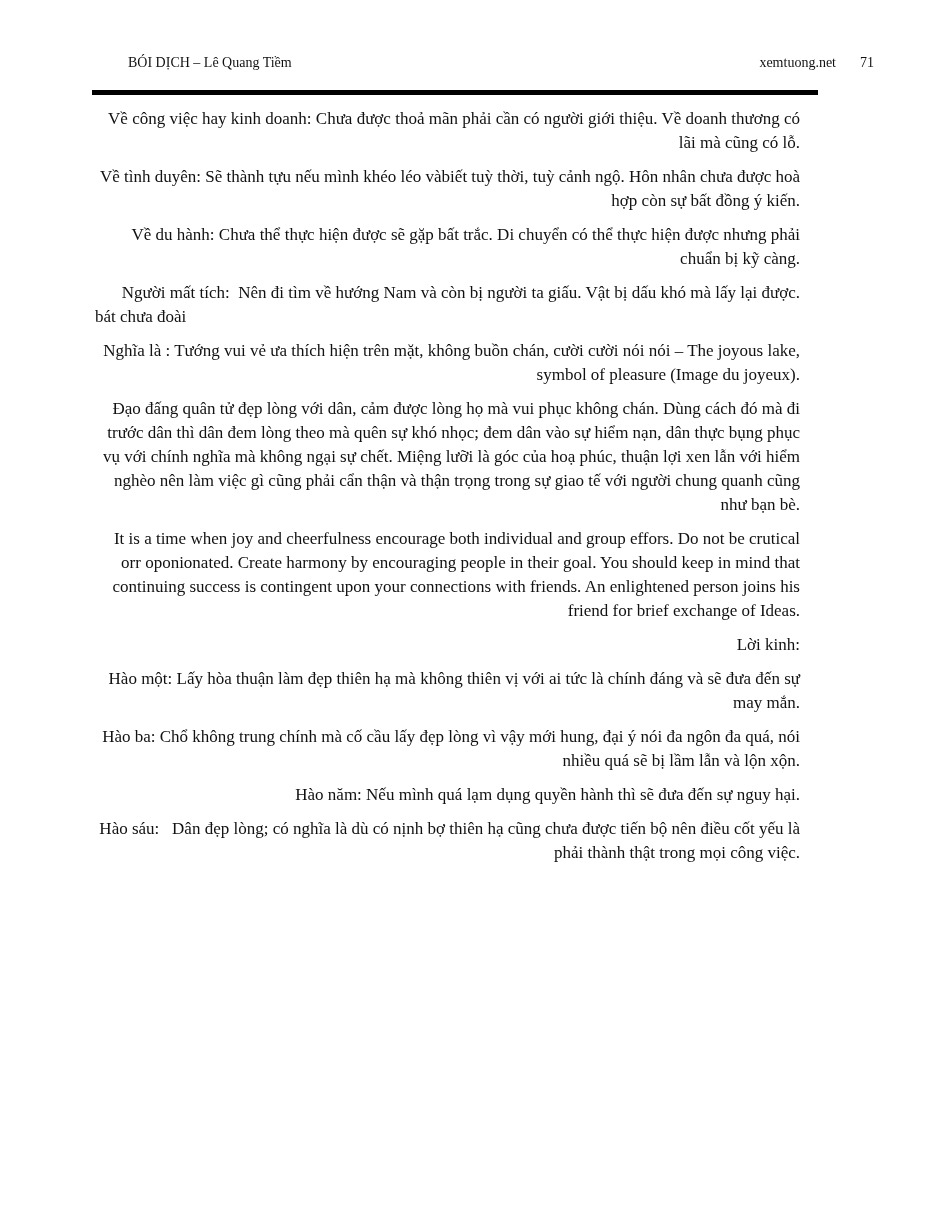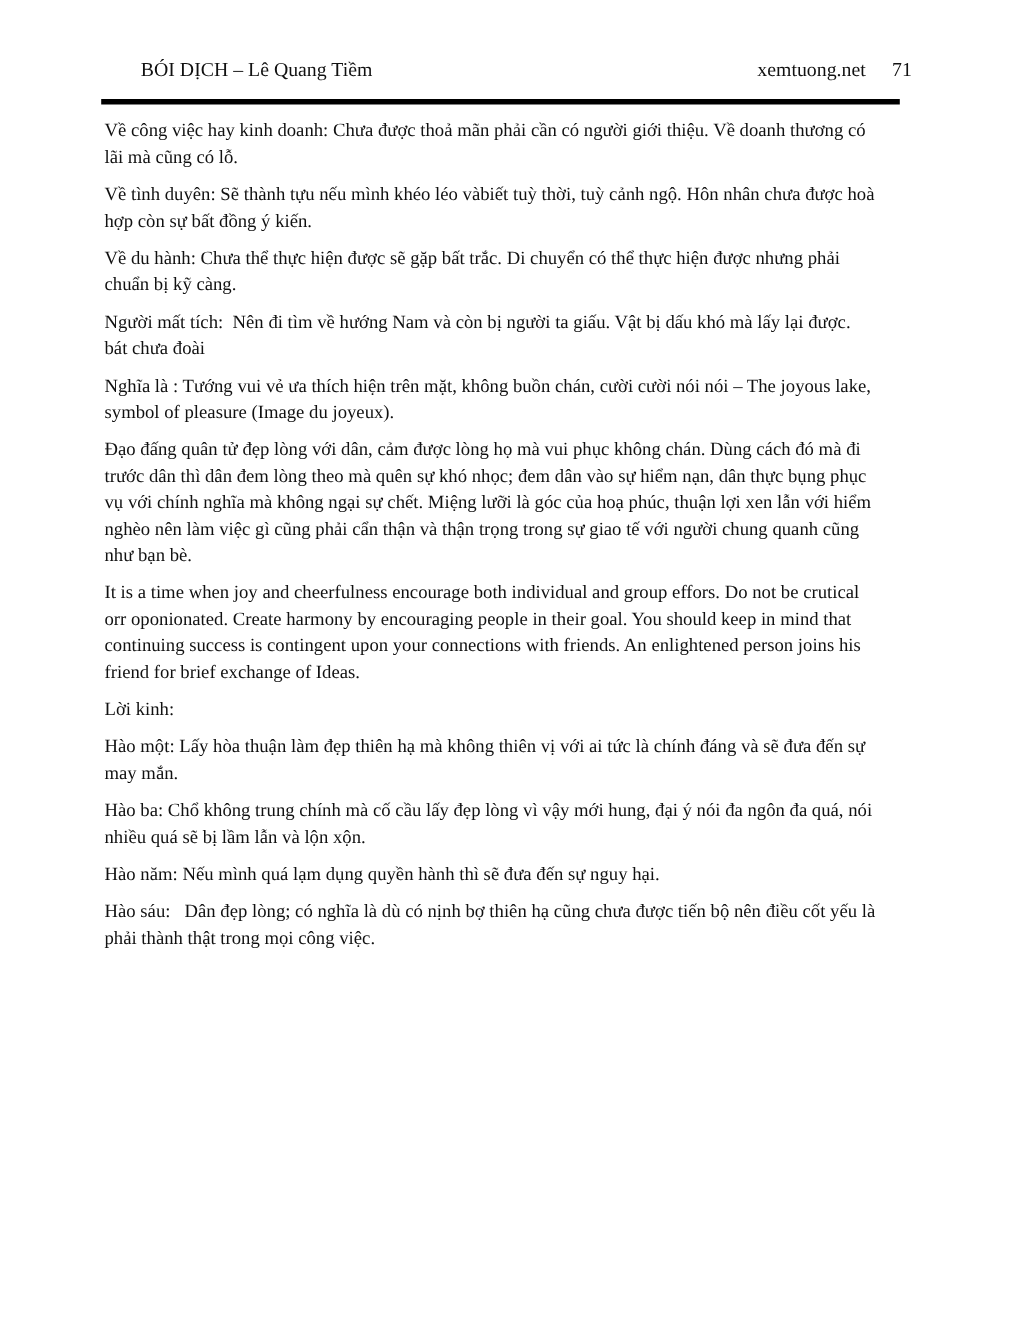--- a/index.html
+++ b/index.html
@@ -14,42 +14,43 @@
     background: #ffffff;
     color: #111111;
     font-family: "Liberation Serif", "DejaVu Serif", serif;
     box-sizing: border-box;
     overflow: hidden;
   }
   .header {
     display: flex;
     align-items: baseline;
     margin: 0;
-    padding: 52px 106px 0 128px;
-    font-size: 18px;
+    padding: 52px 61px 0 128px;
+    font-size: 14px;
     line-height: 22px;
   }
   .header .title { flex: 0 0 auto; }
   .header .spacer { flex: 1 1 auto; }
   .header .site { flex: 0 0 auto; }
   .header .pagenum { flex: 0 0 auto; margin-left: 24px; }
   .rule {
     margin: 16px 117px 0 92px;
     height: 5px;
     background: #000000;
   }
   .content {
     margin: 12px 135px 0 95px;
     width: 705px;
     font-size: 17px;
     line-height: 24px;
   }
   .content p {
     margin: 10px 0 0 0;
     white-space: pre-wrap;
+    text-align: right;
   }
   .content p:first-child { margin-top: 12px; }
   .section-heading {
     font-size: 19px;
     font-weight: normal;
     margin: 12px 0 0 0;
     line-height: 26px;
   }
   .section-subheading {
     margin: 0;

